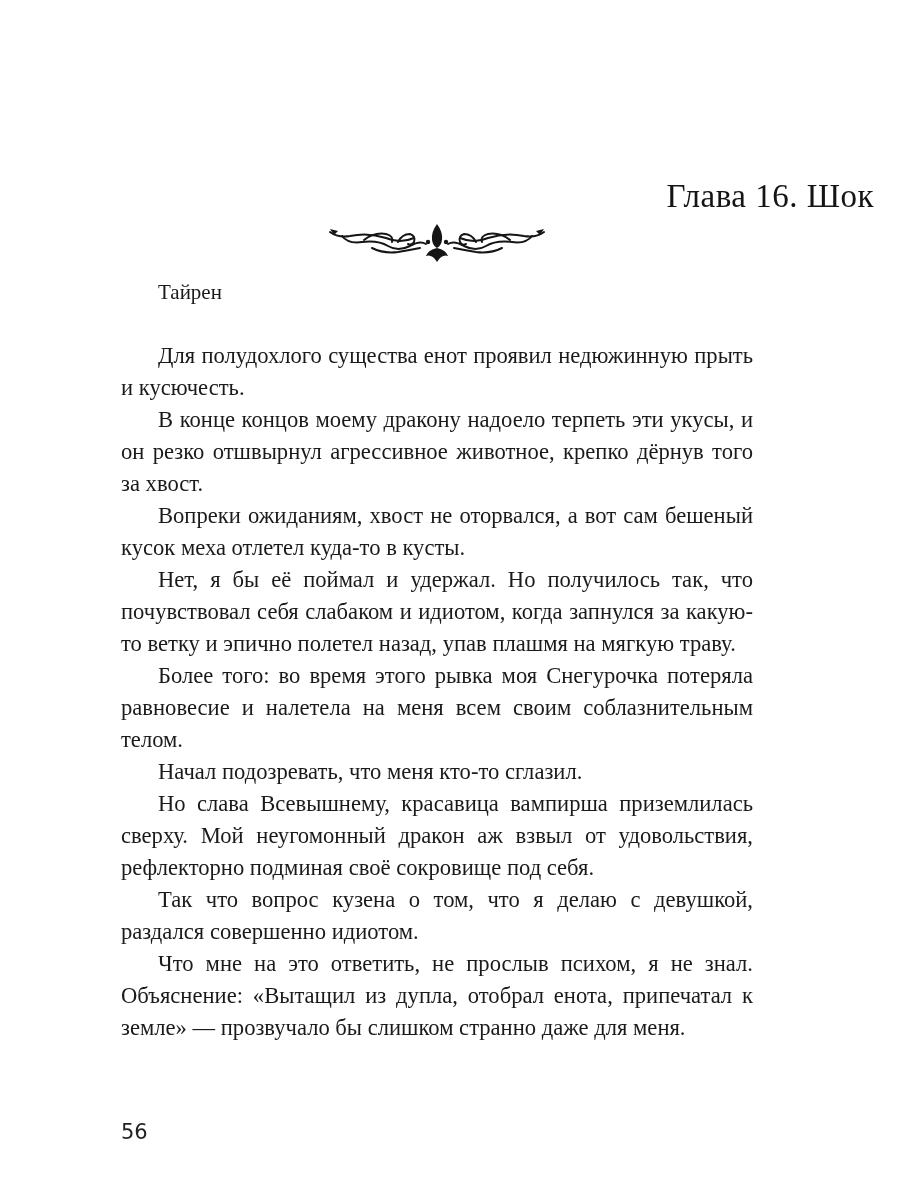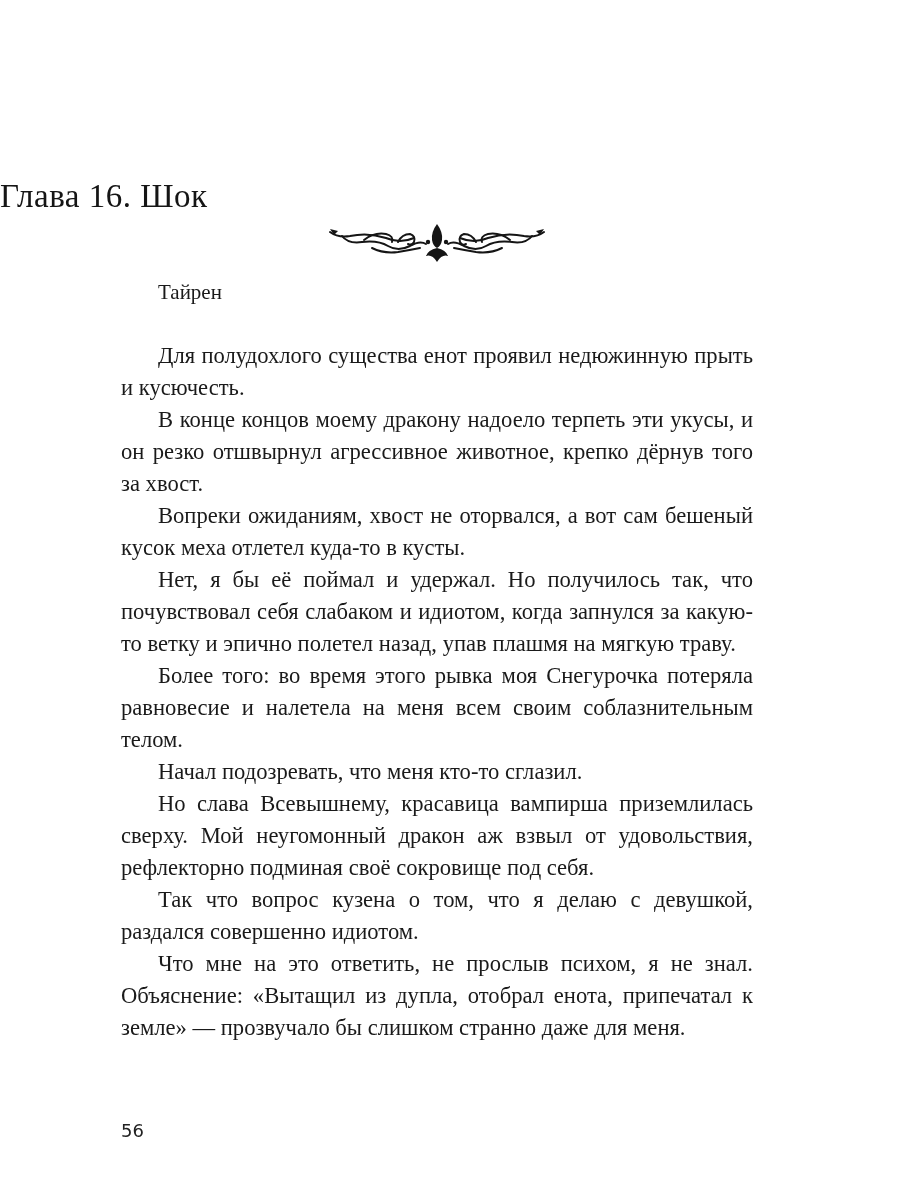--- a/index.html
+++ b/index.html
@@ -13,21 +13,21 @@
       position: relative;
       overflow: hidden;
       font-family: "Liberation Serif", "DejaVu Serif", serif;
       color: #1a1a1a;
     }
     .chapter-title {
       position: absolute;
       top: 178px;
       left: 0;
       width: 874px;
-      text-align: left;
+      text-align: right;
       font-size: 33px;
       letter-spacing: 0.5px;
       color: #151515;
     }
     .ornament {
       position: absolute;
       top: 222px;
       left: 328px;
       width: 218px;
       height: 42px;
@@ -52,21 +52,21 @@
     .body-text p {
       margin: 0;
       text-indent: 37px;
       text-align: justify;
     }
     .page-number {
       position: absolute;
       top: 1120px;
       left: 121px;
       font-family: "DejaVu Sans", "Liberation Sans", sans-serif;
-      font-size: 18px;
+      font-size: 21px;
       color: #222;
     }
   </style>
 </head>
 <body>
 
 <div class="chapter-title">Глава 16. Шок</div>
 
 <svg class="ornament" viewBox="0 0 218 42" xmlns="http://www.w3.org/2000/svg">
   <g fill="none" stroke="#151515" stroke-width="2" stroke-linecap="round">

